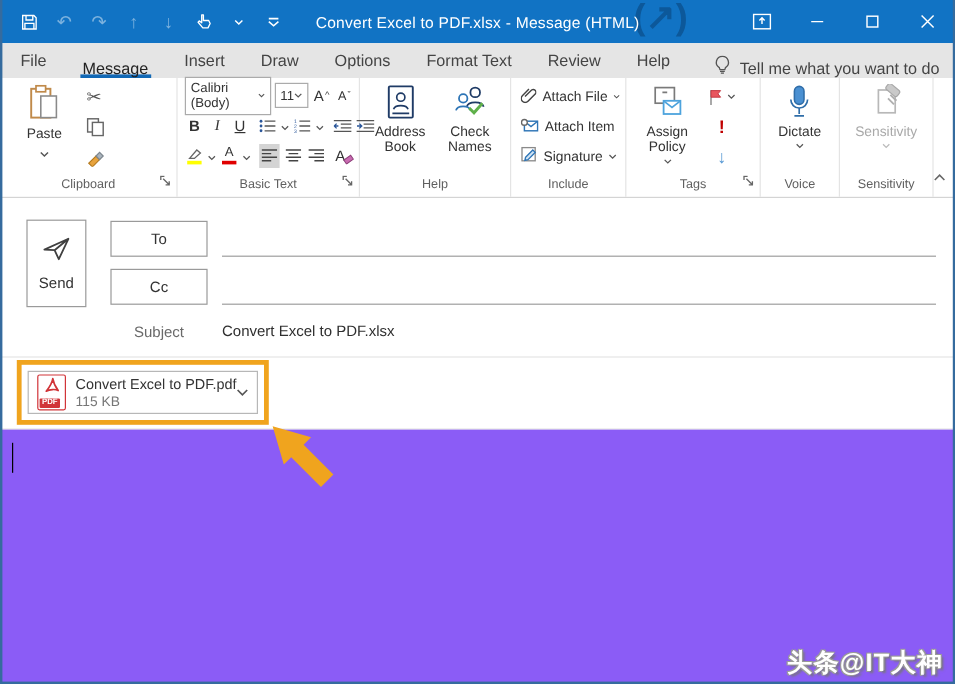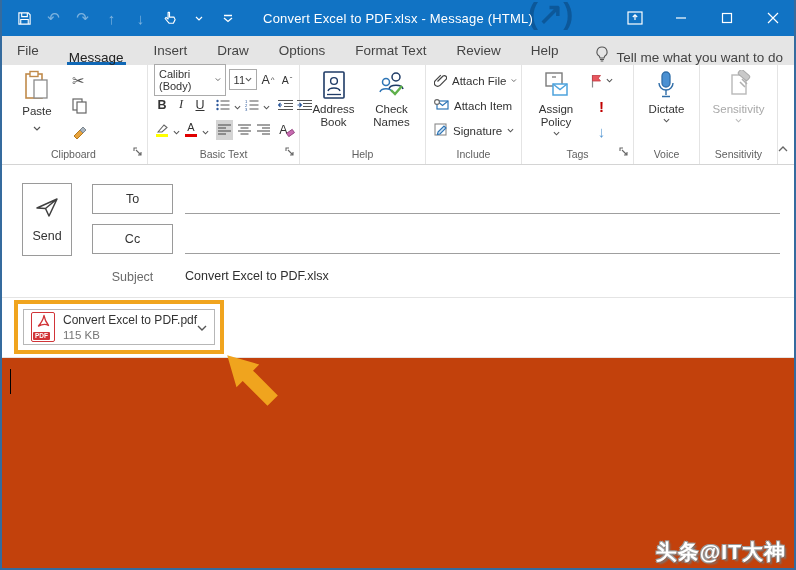--- a/index.html
+++ b/index.html
@@ -95,21 +95,21 @@
   .attach-sep-bot{ position:absolute; top:357px; left:0; right:0; border-top:1px solid #e4e4e4; }
   .attach-hl{ position:absolute; left:14px; top:300px; width:210px; height:54px; border:4px solid #f0a41e; background:#fff; }
   .attach-card{ position:absolute; left:5px; top:5px; right:5px; bottom:5px; border:1px solid #b7b7b7; background:#fff; display:flex; align-items:center; padding:0 7px; gap:8px; }
   .pdf-ic{ width:24px; height:30px; border:1px solid #d13438; border-radius:2px; position:relative; background:#fff; flex:0 0 auto;}
   .pdf-badge{ position:absolute; left:1px; bottom:1px; background:#d13438; color:#fff; font-size:6.5px; font-weight:bold; padding:0 2px; line-height:8px; border-radius:1px;}
   .att-meta{ flex:1; min-width:0; }
   .att-name{ font-size:12px; color:#333; white-space:nowrap; }
   .att-size{ font-size:11.5px; color:#767676; margin-top:2px;}
 
   
-  .bodyarea{ position:absolute; top:358px; left:0; right:0; bottom:0; background:#c2410c; }
+  .bodyarea{ position:absolute; top:358px; left:0; right:0; bottom:0; background:#8b5cf6; }
   .caret{ position:absolute; left:10px; top:11px; width:1px; height:25px; background:#000; }
   .big-arrow{ position:absolute; left:221px; top:-12px; }
   .watermark{ position:absolute; right:10px; bottom:4px; font-size:21px; font-weight:bold; color:#fff; letter-spacing:1px;
     text-shadow:-1px -1px 0 #9a9a9a, 1px -1px 0 #9a9a9a, -1px 1px 0 #9a9a9a, 2px 2px 2px #777; }
 </style>
 </head>
 <body>
 
 <div class="window">
 

